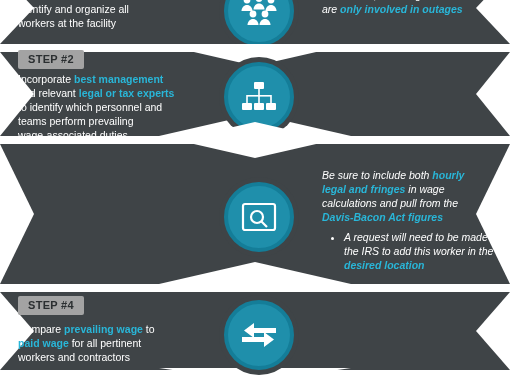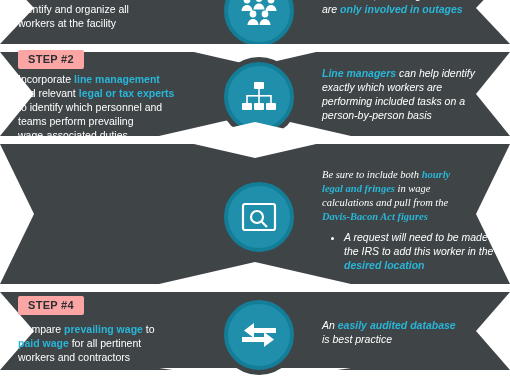--- a/index.html
+++ b/index.html
@@ -24,21 +24,21 @@
     border-left: 34px solid #ffffff;
   }
   .notch.right{
     border-left:none;
     border-right:34px solid #ffffff;
   }
 
   
   .step-pill{
     position:absolute;
-    background:#fca5a5;
+    background:#a3a3a3;
     color:#2b2f31;
     font-weight:bold;
     font-size:11px;
     letter-spacing:.3px;
     padding:3px 10px 4px 10px;
     border-radius:2px;
   }
 
   
   .left-text{
@@ -122,22 +122,21 @@
   <div class="wedge-down" style="--w:96px;--t:22px;left:159px;top:44px;"></div>
 
   <div class="band" style="top:52px;height:84px;"></div>
   <div class="notch" style="--h:42px;left:0;top:52px;"></div>
   <div class="notch right" style="--h:42px;right:0;top:52px;"></div>
 
   <div class="wedge-down" style="--w:96px;--t:22px;left:159px;top:44px;"></div>
   <div class="wedge-up" style="--w:96px;--t:22px;left:159px;top:114px;"></div>
 
   <div class="step-pill" style="left:18px;top:50px;">STEP #2</div>
-  <div class="left-text" style="left:18px;top:72px;">Incorporate <span class="hl">line management</span><br>and relevant <span class="hl">legal or tax experts</span><br>to identify which personnel and<br>teams perform prevailing<br>wage-associated duties</div>
-  <div class="right-text" style="left:322px;top:66px;"><span class="hl-i">Line managers</span> can help identify<br>exactly which workers are<br>performing included tasks on a<br>person-by-person basis</div>
+  <div class="left-text" style="left:18px;top:72px;">Incorporate <span class="hl">best management</span><br>and relevant <span class="hl">legal or tax experts</span><br>to identify which personnel and<br>teams perform prevailing<br>wage-associated duties</div>
 
   <div class="badge" style="left:224px;top:62px;">
     <span>
       <svg width="36" height="30" viewBox="0 0 36 30">
         <g fill="#ffffff">
           <rect x="13" y="0" width="10" height="7" rx="1"></rect>
           <rect x="1" y="21" width="10" height="7" rx="1"></rect>
           <rect x="13" y="21" width="10" height="7" rx="1"></rect>
           <rect x="25" y="21" width="10" height="7" rx="1"></rect>
           <rect x="17.2" y="7" width="1.6" height="6"></rect>
@@ -151,21 +150,21 @@
   </div>
 
   <div class="band" style="top:144px;height:140px;"></div>
   <div class="notch" style="--h:70px;left:0;top:144px;"></div>
   <div class="notch right" style="--h:70px;right:0;top:144px;"></div>
   <div class="wedge-up" style="--w:96px;--t:22px;left:159px;top:122px;"></div>
   <div class="wedge-down" style="--w:96px;--t:22px;left:159px;top:136px;"></div>
   <div class="wedge-up" style="--w:96px;--t:22px;left:159px;top:262px;"></div>
 
 
-  <div class="right-text" style="left:322px;top:168px;font-family:Liberation Serif, serif;">Be sure to include both <span class="hl-i">hourly</span><br><span class="hl-i">legal and fringes</span> in wage<br>calculations and pull from the<br><span class="hl-i">Davis-Bacon Act figures</span></div>
+  <div class="right-text" style="left:322px;top:168px;">Be sure to include both <span class="hl-i">hourly</span><br><span class="hl-i">legal and fringes</span> in wage<br>calculations and pull from the<br><span class="hl-i">Davis-Bacon Act figures</span></div>
   <ul class="bullets right-text" style="left:330px;top:224px;width:162px;list-style:disc;">
       <li>A request will need to be made to the IRS to add this worker in the <span class="hl-i">desired location</span></li>
     </ul>
 
   <div class="badge" style="left:224px;top:182px;">
     <span>
       <svg width="36" height="30" viewBox="0 0 36 30">
         <g fill="none" stroke="#ffffff" stroke-width="2.2">
           <rect x="2" y="2" width="32" height="26" rx="2"></rect>
           <circle cx="16" cy="15" r="6"></circle>
@@ -176,21 +175,20 @@
   </div>
 
   <div class="band" style="top:292px;height:78px;"></div>
   <div class="notch" style="--h:39px;left:0;top:292px;"></div>
   <div class="notch right" style="--h:39px;right:0;top:292px;"></div>
   <div class="wedge-up" style="--w:96px;--t:22px;left:159px;top:270px;"></div>
   <div class="wedge-down" style="--w:96px;--t:14px;left:159px;top:368px;"></div>
 
   <div class="step-pill" style="left:18px;top:296px;">STEP #4</div>
   <div class="left-text" style="left:18px;top:322px;">Compare <span class="hl">prevailing wage</span> to<br><span class="hl">paid wage</span> for all pertinent<br>workers and contractors</div>
-  <div class="right-text" style="left:322px;top:318px;">An <span class="hl-i">easily audited database</span><br>is best practice</div>
 
   <div class="badge" style="left:224px;top:300px;">
     <span>
       <svg width="38" height="28" viewBox="0 0 38 28">
         <g fill="#ffffff">
           <path d="M36 7 H14 V2 L4 9.5 14 17 V12 H36 Z"></path>
           <path d="M2 21 H24 V26 L34 18.5 24 11 V16 H2 Z"></path>
         </g>
       </svg>
     </span>

